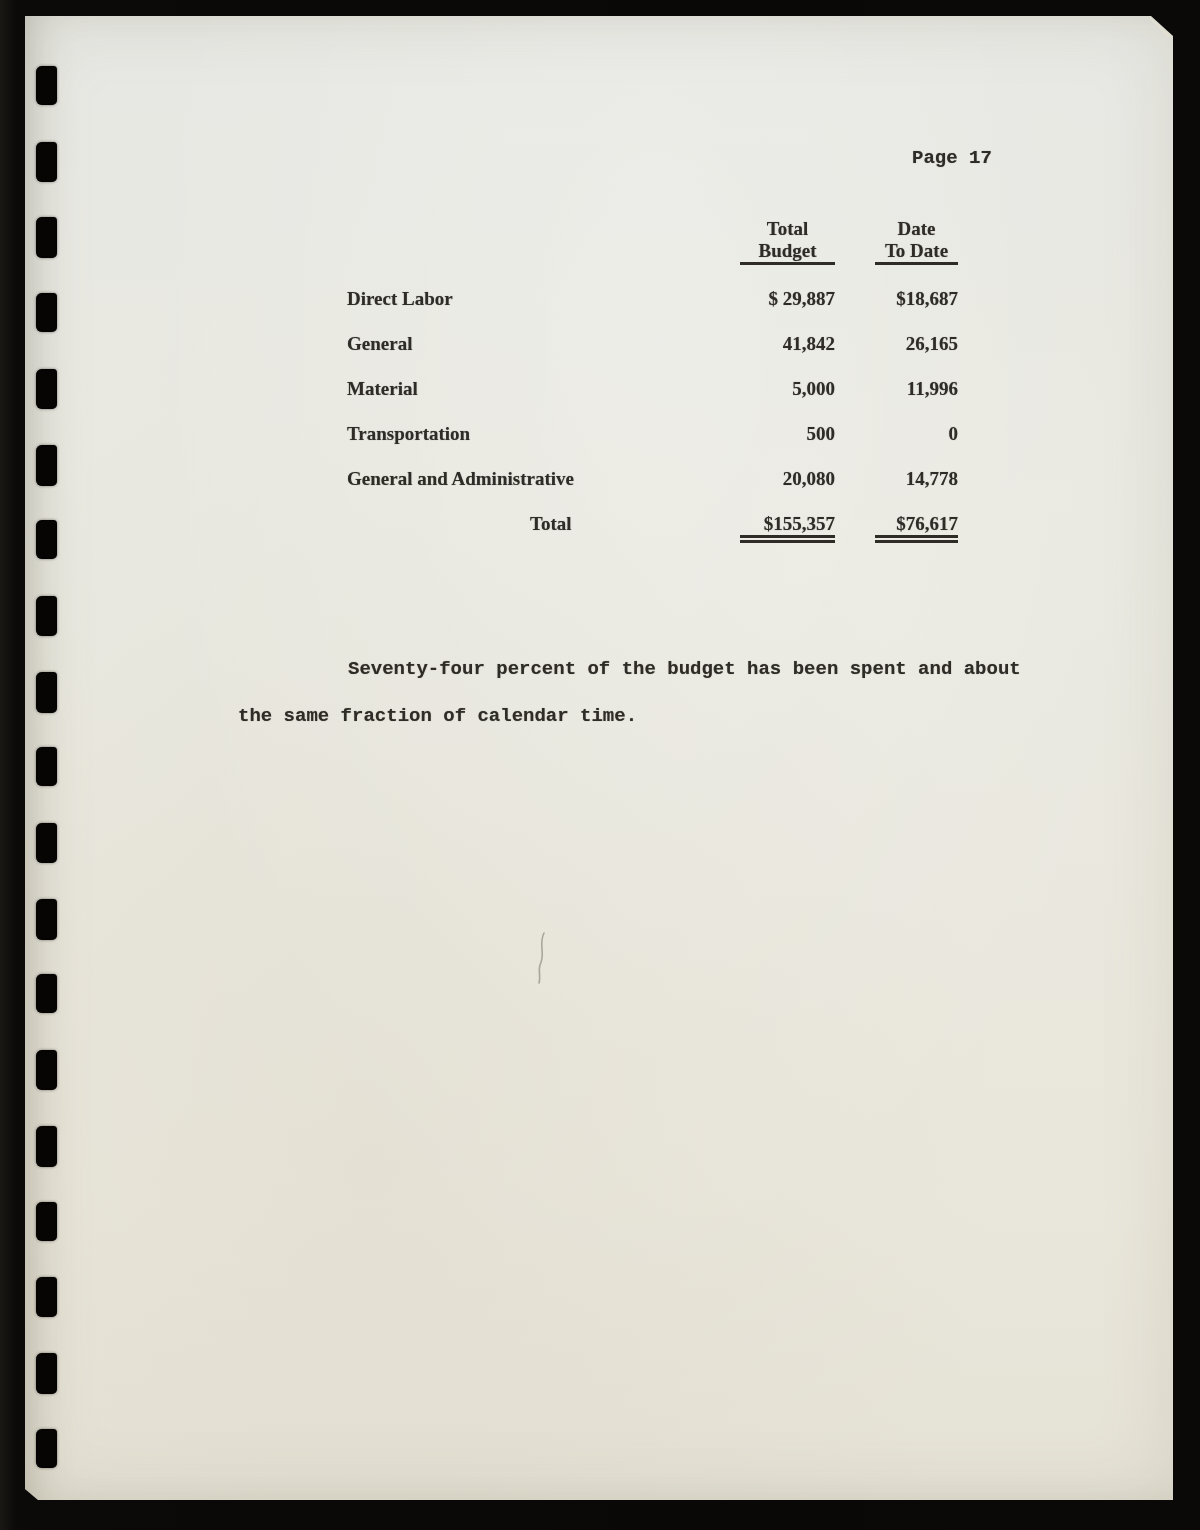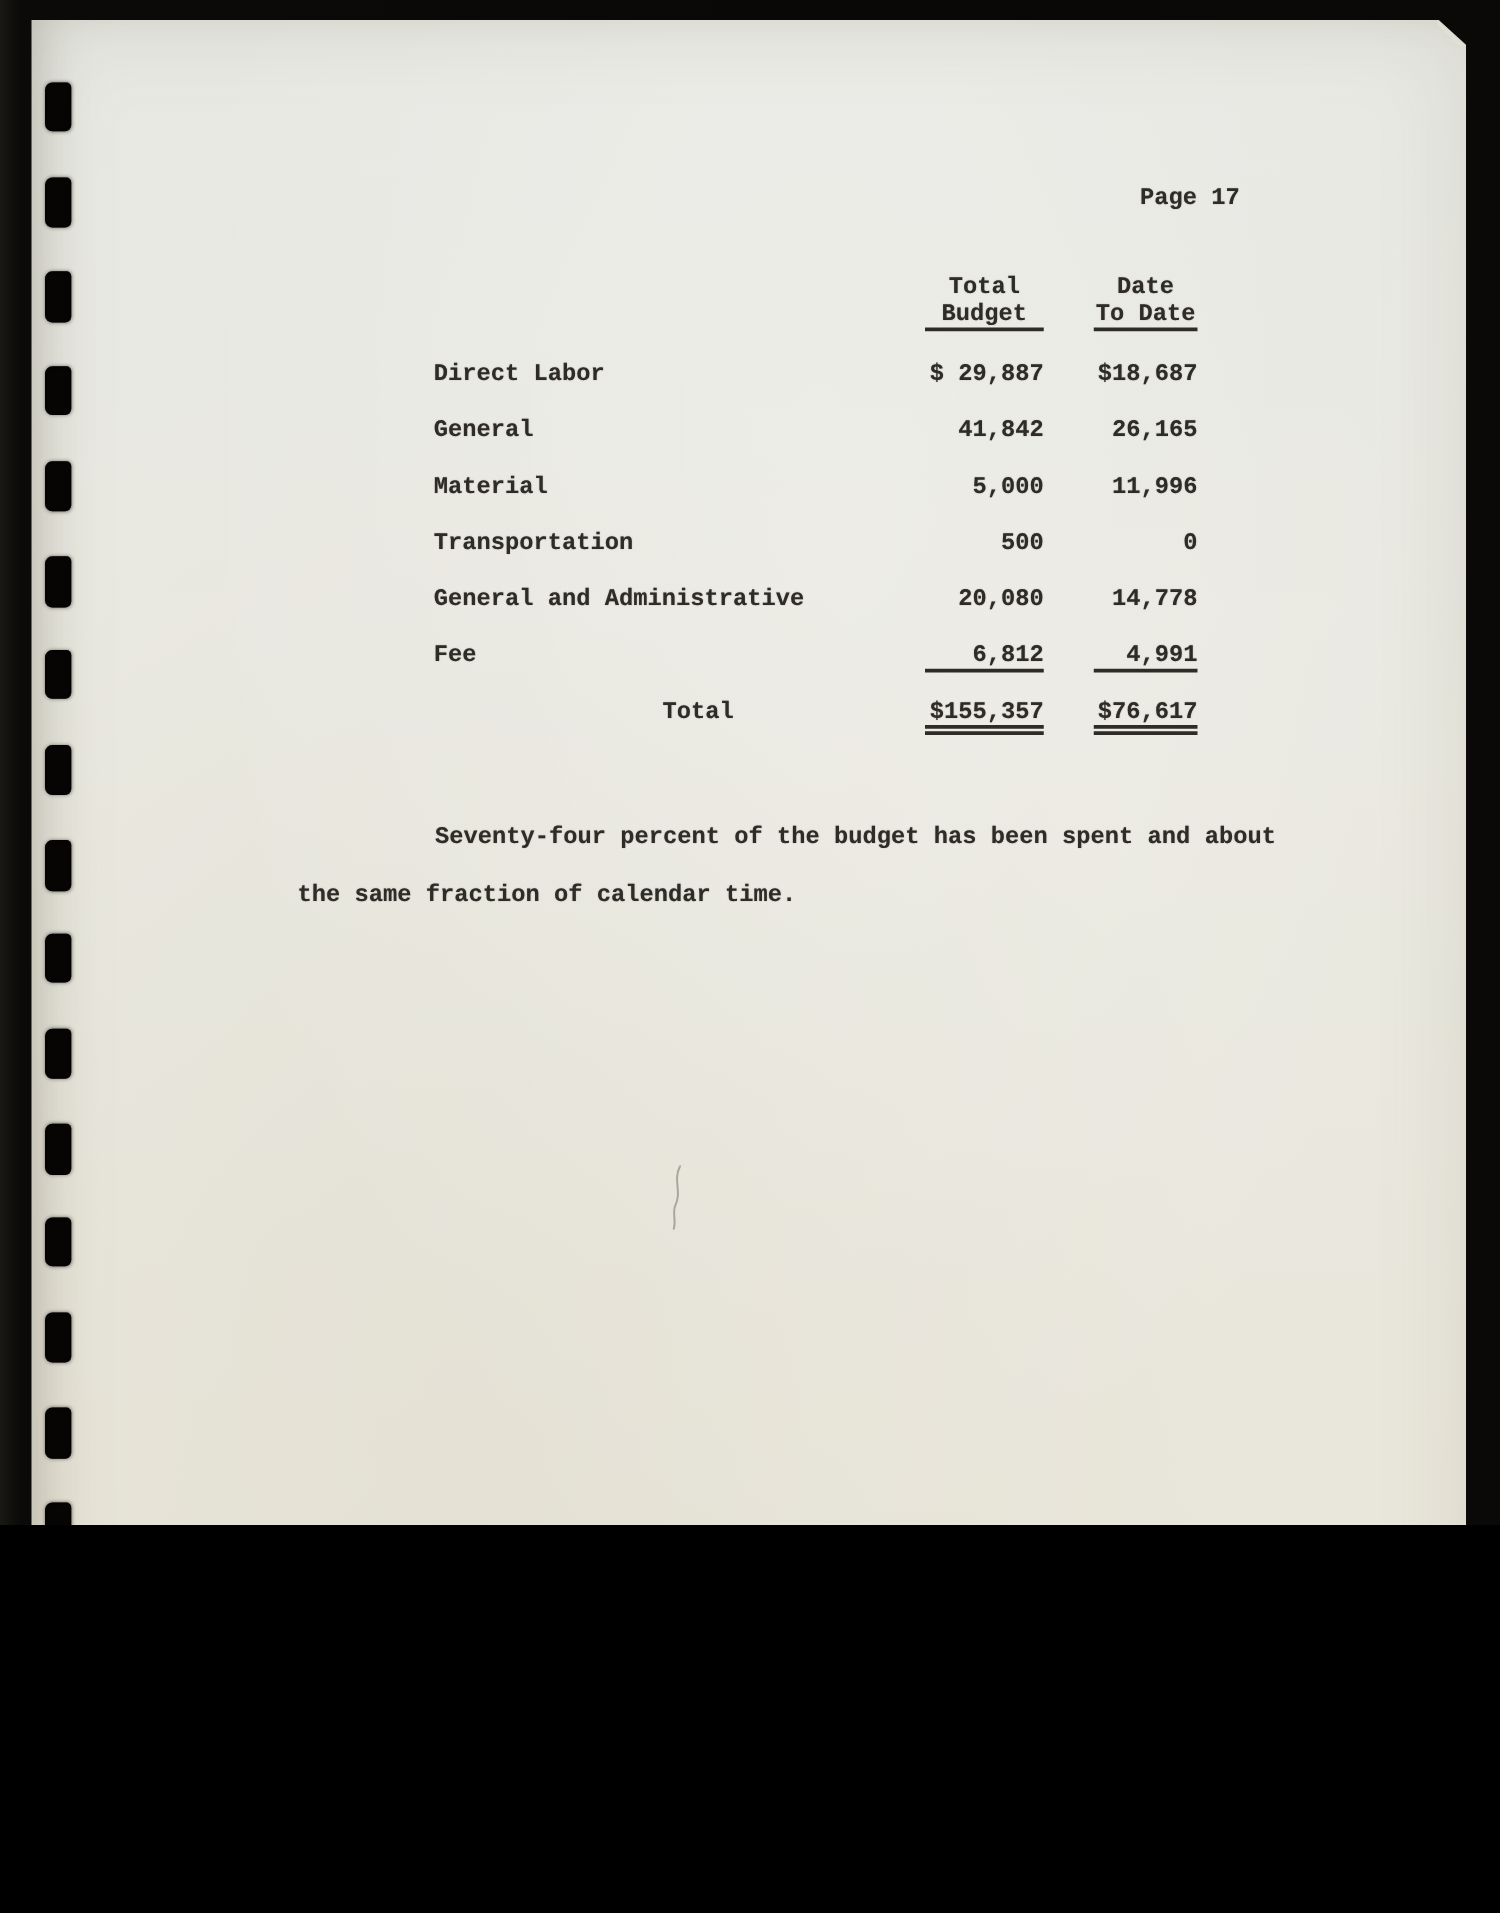--- a/index.html
+++ b/index.html
@@ -8,21 +8,21 @@
     --bg: #0b0a08;
   }
   * { margin: 0; padding: 0; box-sizing: border-box; }
   body {
     width: 1200px; height: 1530px;
     font-family: "Liberation Mono", "DejaVu Sans Mono", monospace;
     background: #000;
   }
   .scan {
     position: relative;
-    width: 1200px; height: 1220px;
+    width: 1200px; height: 1530px;
     overflow: hidden;
     background:
       linear-gradient(90deg, #1a1815 0px, var(--bg) 16px, #090807 60%, #0a0908 100%),
       var(--bg);
   }
   .paper {
     position: absolute;
     left: 25px; top: 16px;
     width: 1148px; height: 1484px;
     background:
@@ -59,20 +59,21 @@
     white-space: pre;
   }
   .budget-table {
     position: absolute;
     left: 322px; top: 202px;
     width: 611px;
   }
   .grid-row {
     display: grid;
     grid-template-columns: 393px 95px 123px;
+    font-family: Liberation Serif, serif;
   }
   .c-budget { text-align: right; }
   .c-spent  { text-align: right; padding-left: 40px; }
   .hdr-line { display: block; line-height: 22px; text-align: center; }
   .hdr-underline { border-bottom: 3px solid var(--ink); }
   .table-rows { margin-top: 23px; }
   .trow { height: 45px; }
   .cell, .val { line-height: 22px; }
   .val { display: block; width: 100%; }
   .ruled .val { border-bottom: 3px solid var(--ink); }
@@ -177,29 +178,20 @@
           </div>
           <div class="grid-row trow">
             <div class="cell">General and Administrative</div>
             <div class="c-budget cell">
               <span class="val">20,080</span>
             </div>
             <div class="c-spent cell">
               <span class="val">14,778</span>
             </div>
           </div>
-          <div class="grid-row trow ruled">
-            <div class="cell">Fee</div>
-            <div class="c-budget cell">
-              <span class="val">6,812</span>
-            </div>
-            <div class="c-spent cell">
-              <span class="val">4,991</span>
-            </div>
-          </div>
         </div>
 
       <div class="grid-row total-row">
         <div class="cell total-label">Total</div>
         <div class="c-budget">
           <span class="val">$155,357</span>
         </div>
         <div class="c-spent">
           <span class="val">$76,617</span>
         </div>

